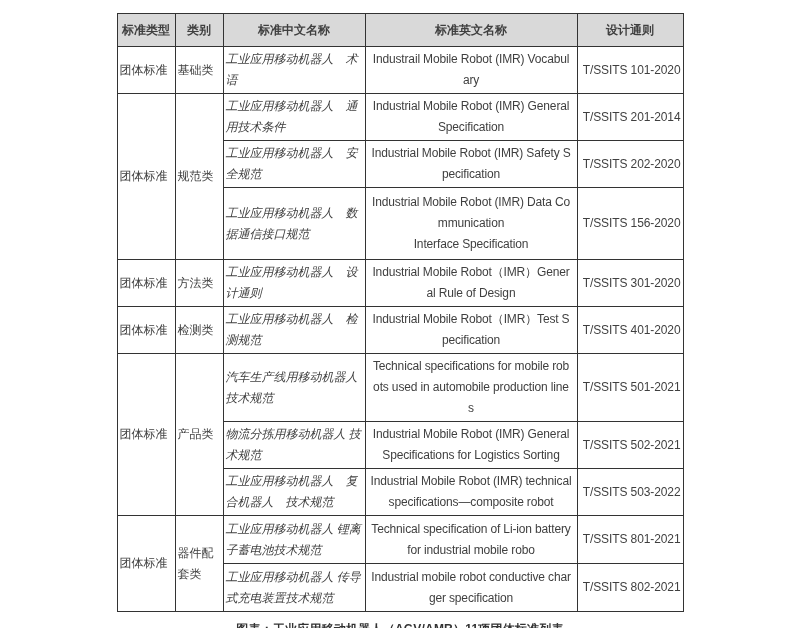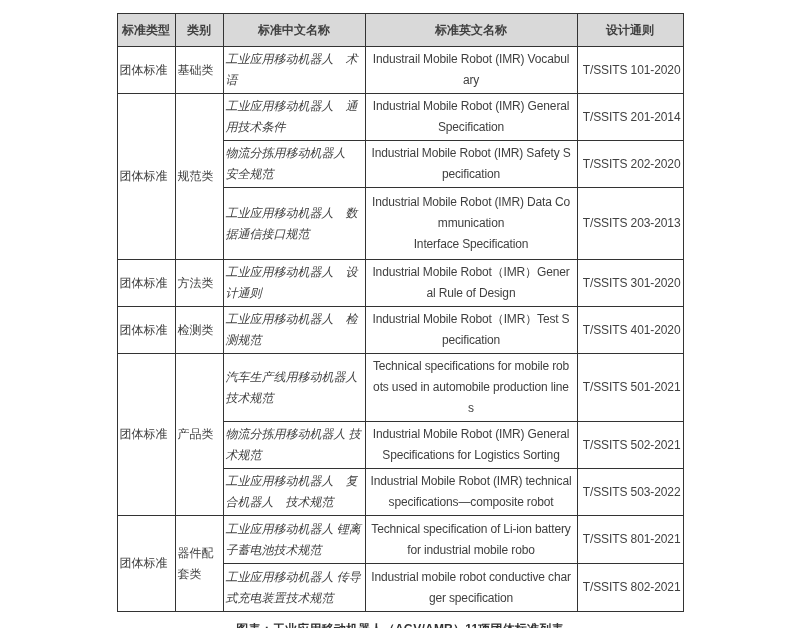--- a/index.html
+++ b/index.html
@@ -105,29 +105,29 @@
       </tr>
 
       <tr style="height:46px">
         <td class="type" rowspan="3">团体标准</td>
         <td class="cat" rowspan="3">规范类</td>
         <td class="zh">工业应用移动机器人　通用技术条件</td>
         <td class="en">Industrial Mobile Robot (IMR) General Specification</td>
         <td class="code">T/SSITS 201-2014</td>
       </tr>
       <tr style="height:46px">
-        <td class="zh">物流分拣用移动机器人　安全规范</td>
+        <td class="zh">工业应用移动机器人　安全规范</td>
         <td class="en">Industrial Mobile Robot (IMR) Safety Specification</td>
         <td class="code">T/SSITS 202-2020</td>
       </tr>
       <tr style="height:72px">
         <td class="zh">工业应用移动机器人　数据通信接口规范</td>
         <td class="en">Industrial Mobile Robot (IMR) Data Communication
 Interface Specification</td>
-        <td class="code">T/SSITS 203-2013</td>
+        <td class="code">T/SSITS 156-2020</td>
       </tr>
 
       <tr style="height:45px">
         <td class="type">团体标准</td>
         <td class="cat">方法类</td>
         <td class="zh">工业应用移动机器人　设计通则</td>
         <td class="en">Industrial Mobile Robot（IMR）General Rule of Design</td>
         <td class="code">T/SSITS 301-2020</td>
       </tr>
 

